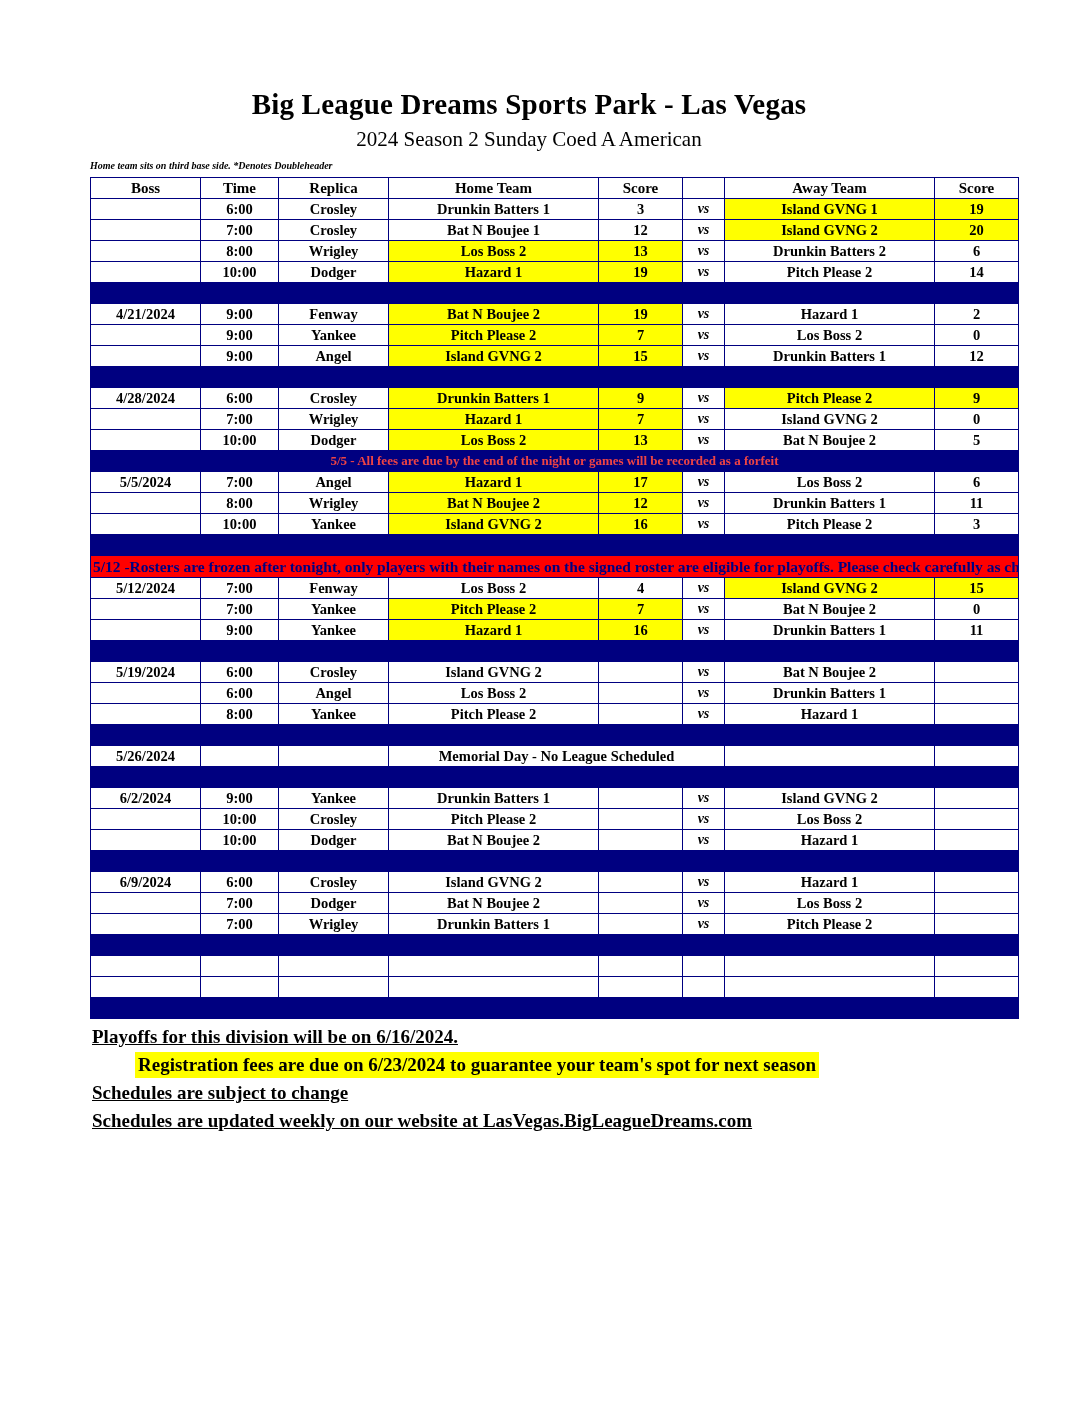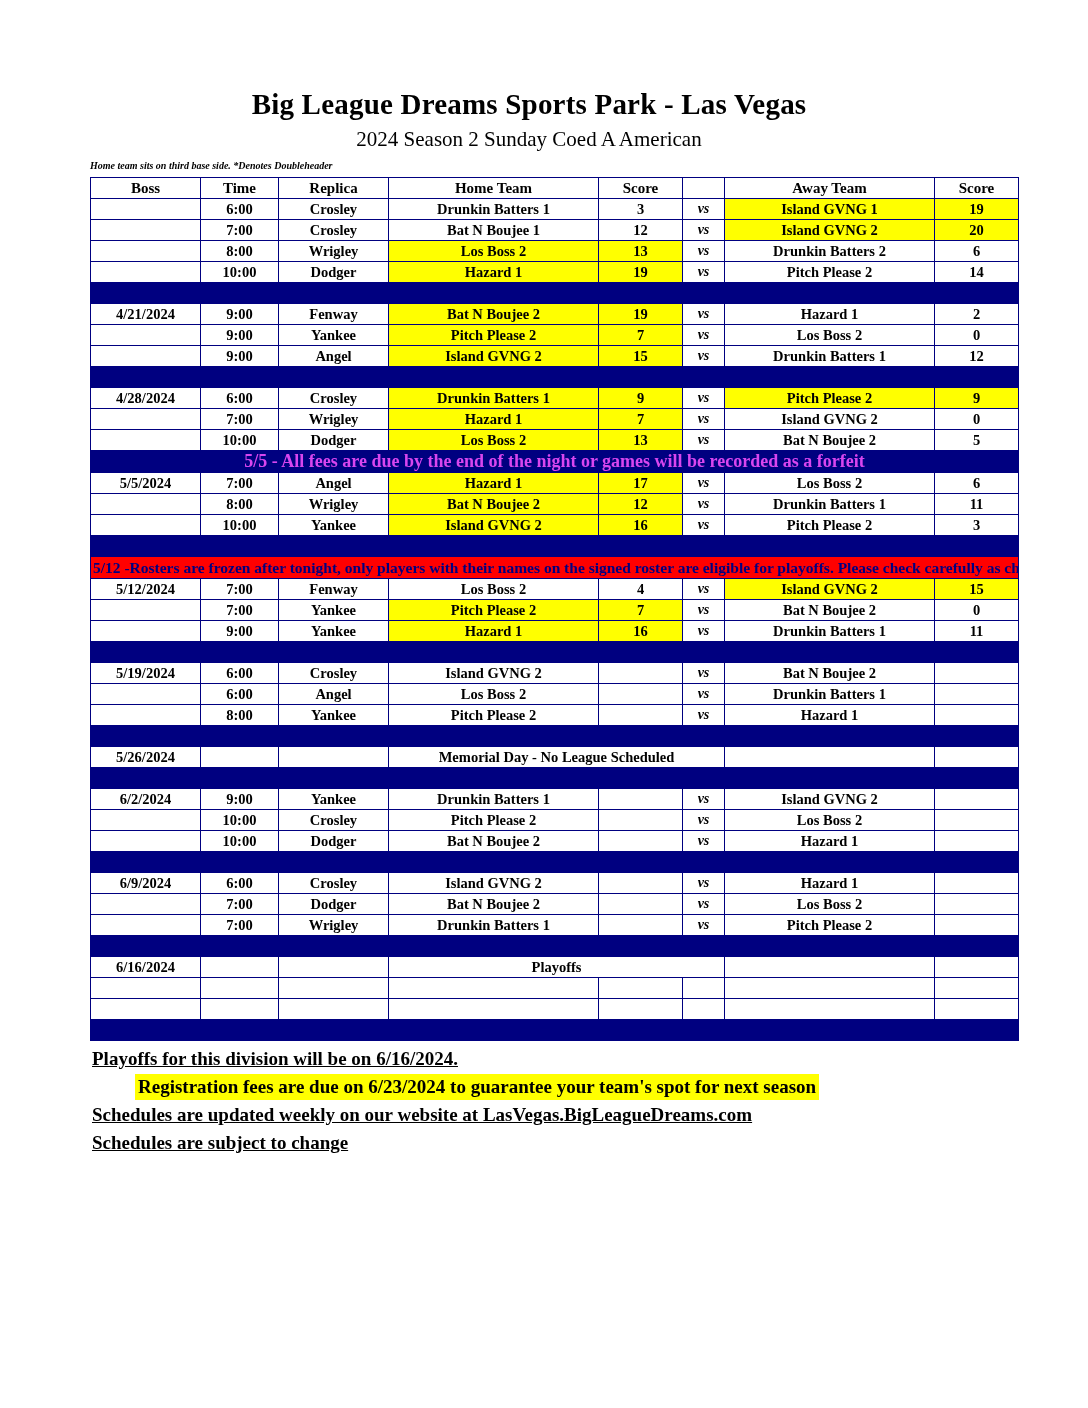--- a/index.html
+++ b/index.html
@@ -76,23 +76,23 @@
   .hl {
     background: #ffff00;
   }
   .blue-band td {
     background: #000080;
     height: 18px;
     border: 1px solid #000080;
   }
   .blue-msg td {
     background: #000080;
-    color: #d946ef;
+    color: #ef4444;
     height: 21px;
-    font-size: 18px;
+    font-size: 13px;
   }
   .red-msg td {
     background: #ff0000;
     color: #000080;
     font-size: 15.5px;
     height: 44px;
     line-height: 21px;
     white-space: normal;
     padding: 1px 6px;
   }
@@ -430,28 +430,20 @@
           <td>Wrigley</td>
           <td>Drunkin Batters 1</td>
           <td></td>
           <td class="vs">vs</td>
           <td>Pitch Please 2</td>
           <td></td>
         </tr>
         <tr class="blue-band">
           <td colspan="8"></td>
         </tr>
-        <tr>
-          <td>6/16/2024</td>
-          <td></td>
-          <td></td>
-          <td colspan="3">Playoffs</td>
-          <td></td>
-          <td></td>
-        </tr>
         <tr class="empty-row">
           <td></td>
           <td></td>
           <td></td>
           <td></td>
           <td></td>
           <td></td>
           <td></td>
           <td></td>
         </tr>
@@ -467,17 +459,17 @@
         </tr>
         <tr class="blue-band">
           <td colspan="8"></td>
         </tr>
       </tbody>
   </table>
 
   <div class="footer">
     <div>Playoffs for this division will be on 6/16/2024.</div>
     <div><span class="yellow">Registration fees are due on 6/23/2024 to guarantee your team's spot for next season</span></div>
+    <div>Schedules are subject to change</div>
     <div>Schedules are updated weekly on our website at LasVegas.BigLeagueDreams.com</div>
-    <div>Schedules are subject to change</div>
   </div>
 
 </div>
 
 </body></html>

